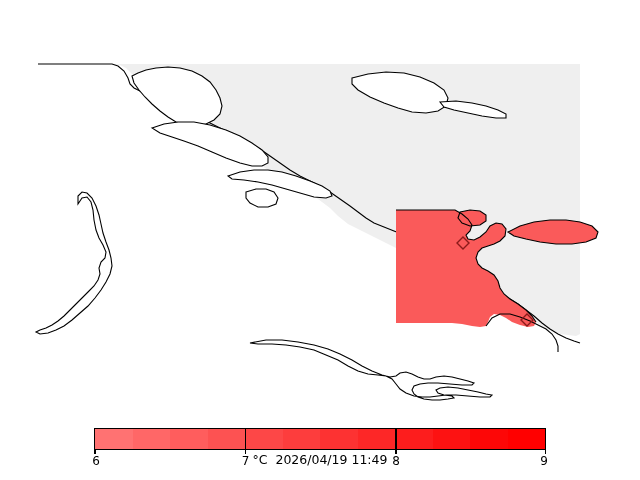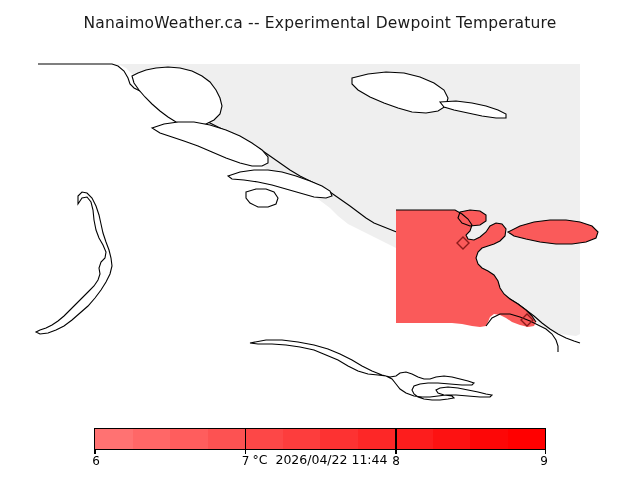--- a/index.html
+++ b/index.html
@@ -116,23 +116,20 @@
     font-size: 12.5px;
     color: #000000;
     white-space: pre;
   }
 </style>
 </head>
 <body>
 
 <div id="app">
 
-  <div id="title-bar">
-    <div id="title-text">NanaimoWeather.ca -- Experimental Dewpoint Temperature</div>
-  </div>
 
   <div id="map-panel">
     <svg id="map-svg" viewBox="0 0 640 360" xmlns="http://www.w3.org/2000/svg">
 
       <rect x="0" y="0" width="640" height="360" fill="#ffffff"></rect>
 
       <path fill="#efefef" stroke="none" d="M 38,18 L 580,18 L 580,288 L 576,290 L 560,288 L 545,282
                L 532,274 L 520,268 L 512,262 L 500,258 L 489,256 L 480,252
                L 472,246 L 466,238 L 460,232 L 452,228 L 444,224 L 436,220
                L 424,214 L 410,208 L 396,202 L 384,196 L 372,190 L 360,184
@@ -273,16 +270,16 @@
       <div class="cb-tick-stub" style="left:150.7px"></div>
       <div class="cb-tick-stub" style="left:301.3px"></div>
       <div class="cb-tick-stub" style="left:450.5px"></div>
 
       <div class="cb-label" style="left:2px">6</div>
       <div class="cb-label" style="left:151.5px">7</div>
       <div class="cb-label" style="left:302px">8</div>
       <div class="cb-label" style="left:450px">9</div>
     </div>
 
-    <div id="legend-caption">°C  2026/04/22 11:44</div>
+    <div id="legend-caption">°C  2026/04/19 11:49</div>
   </div>
 
 </div>
 
 </body></html>

